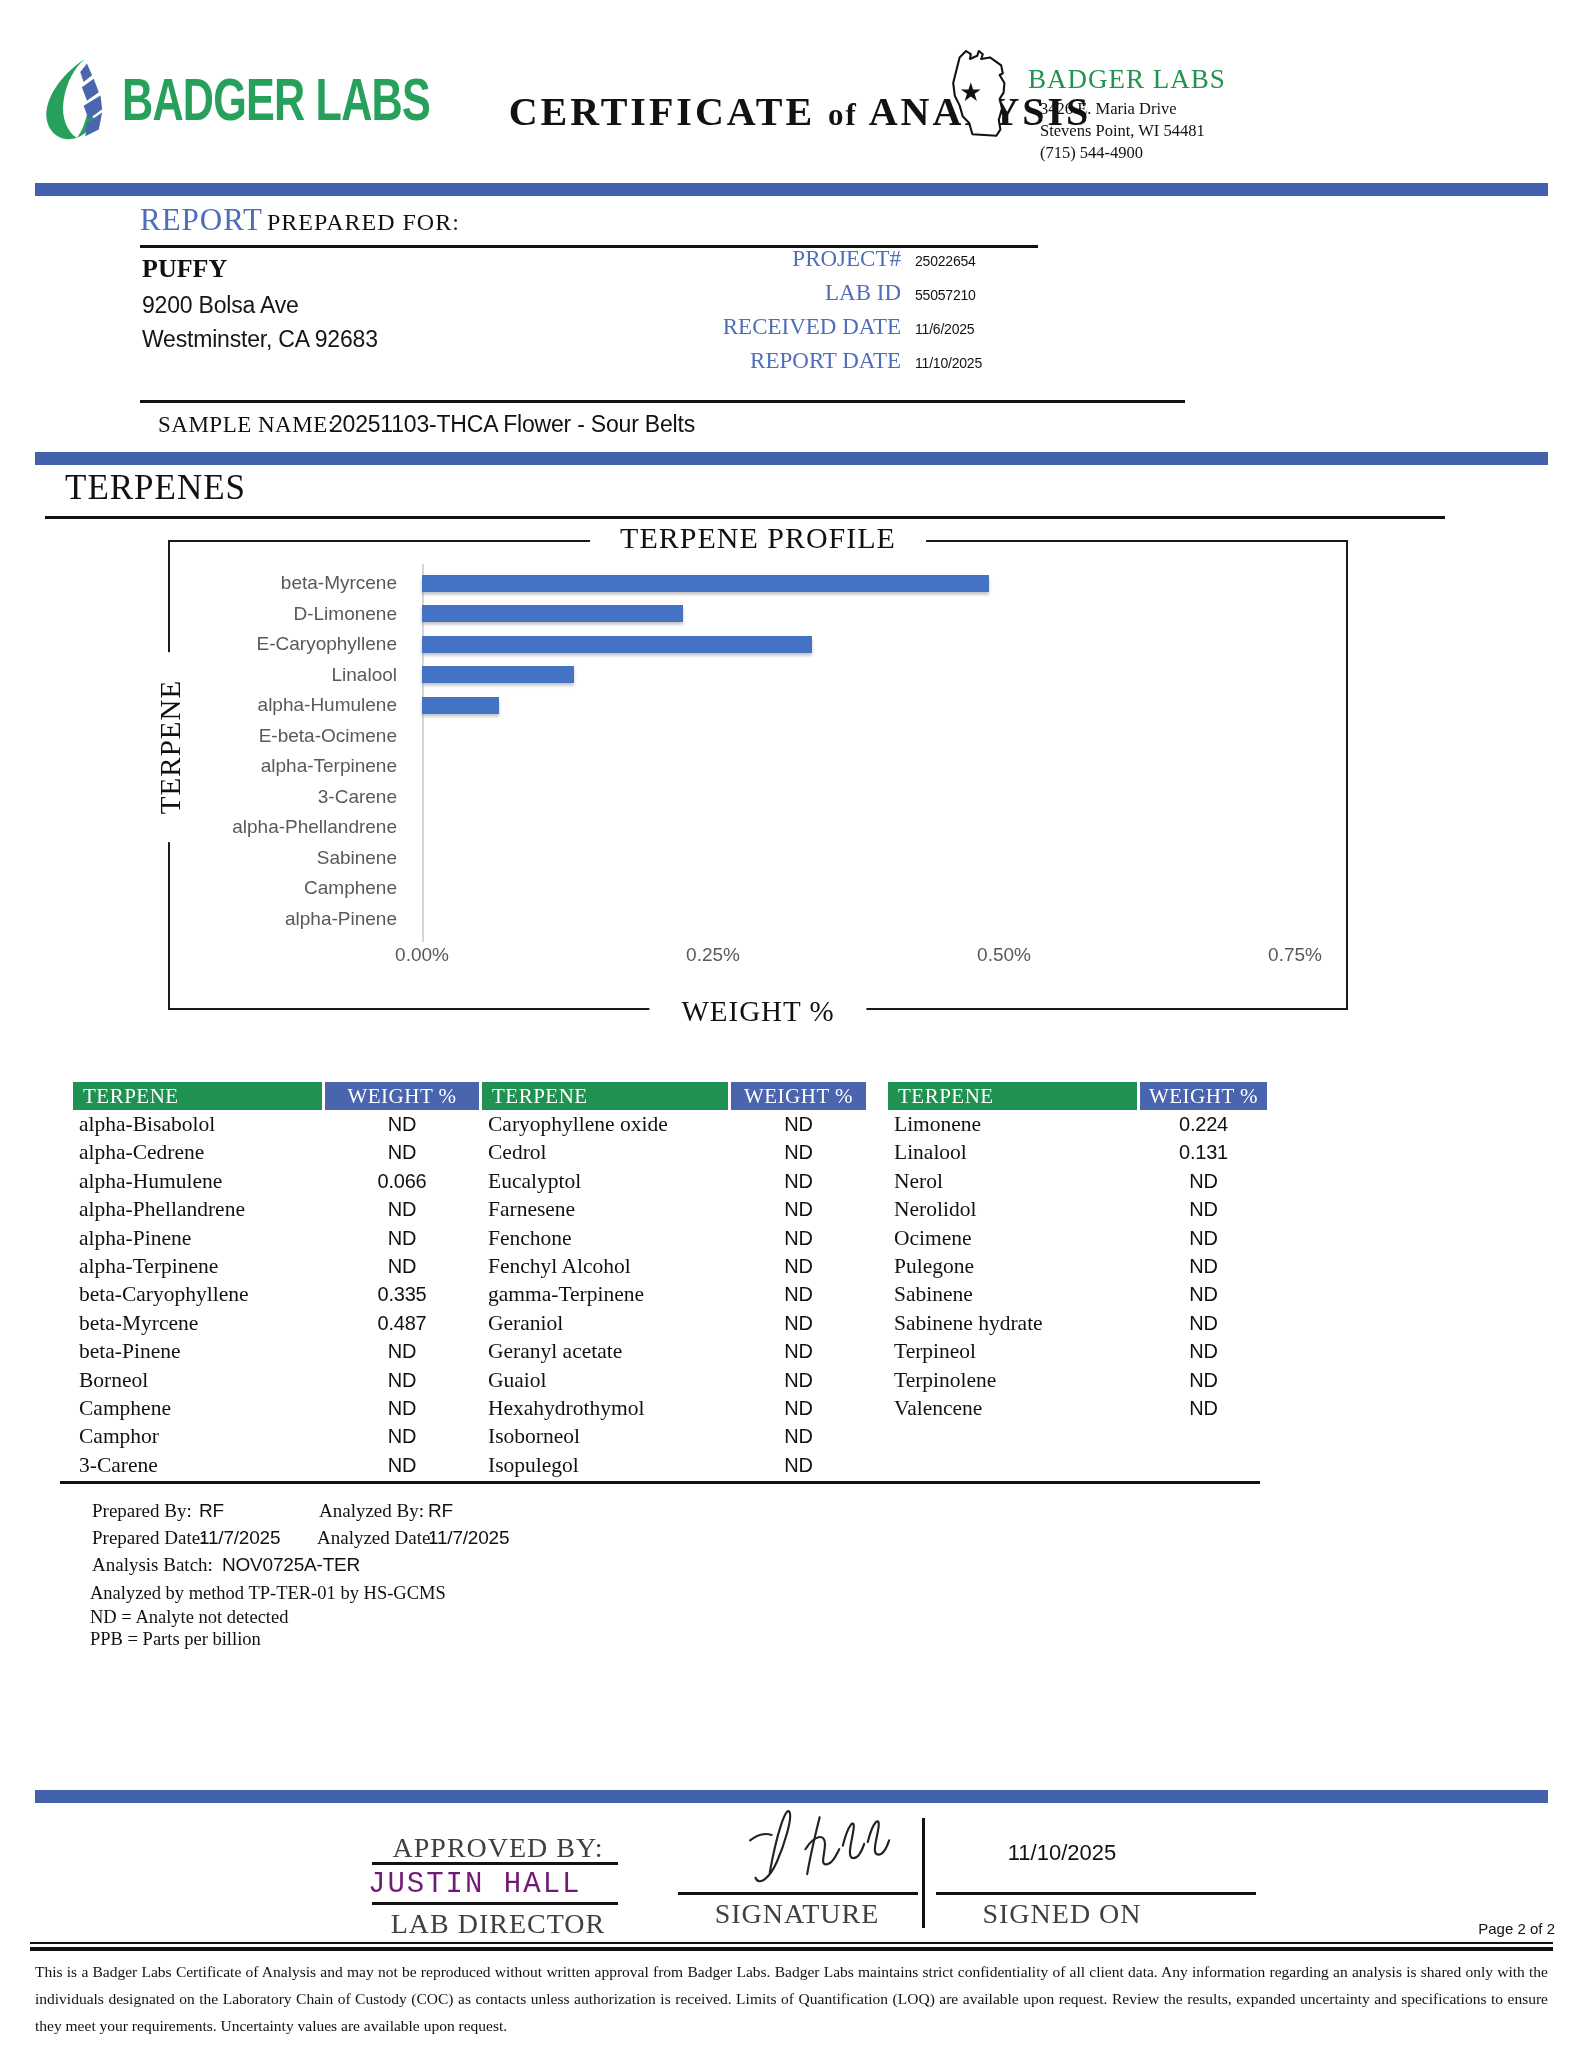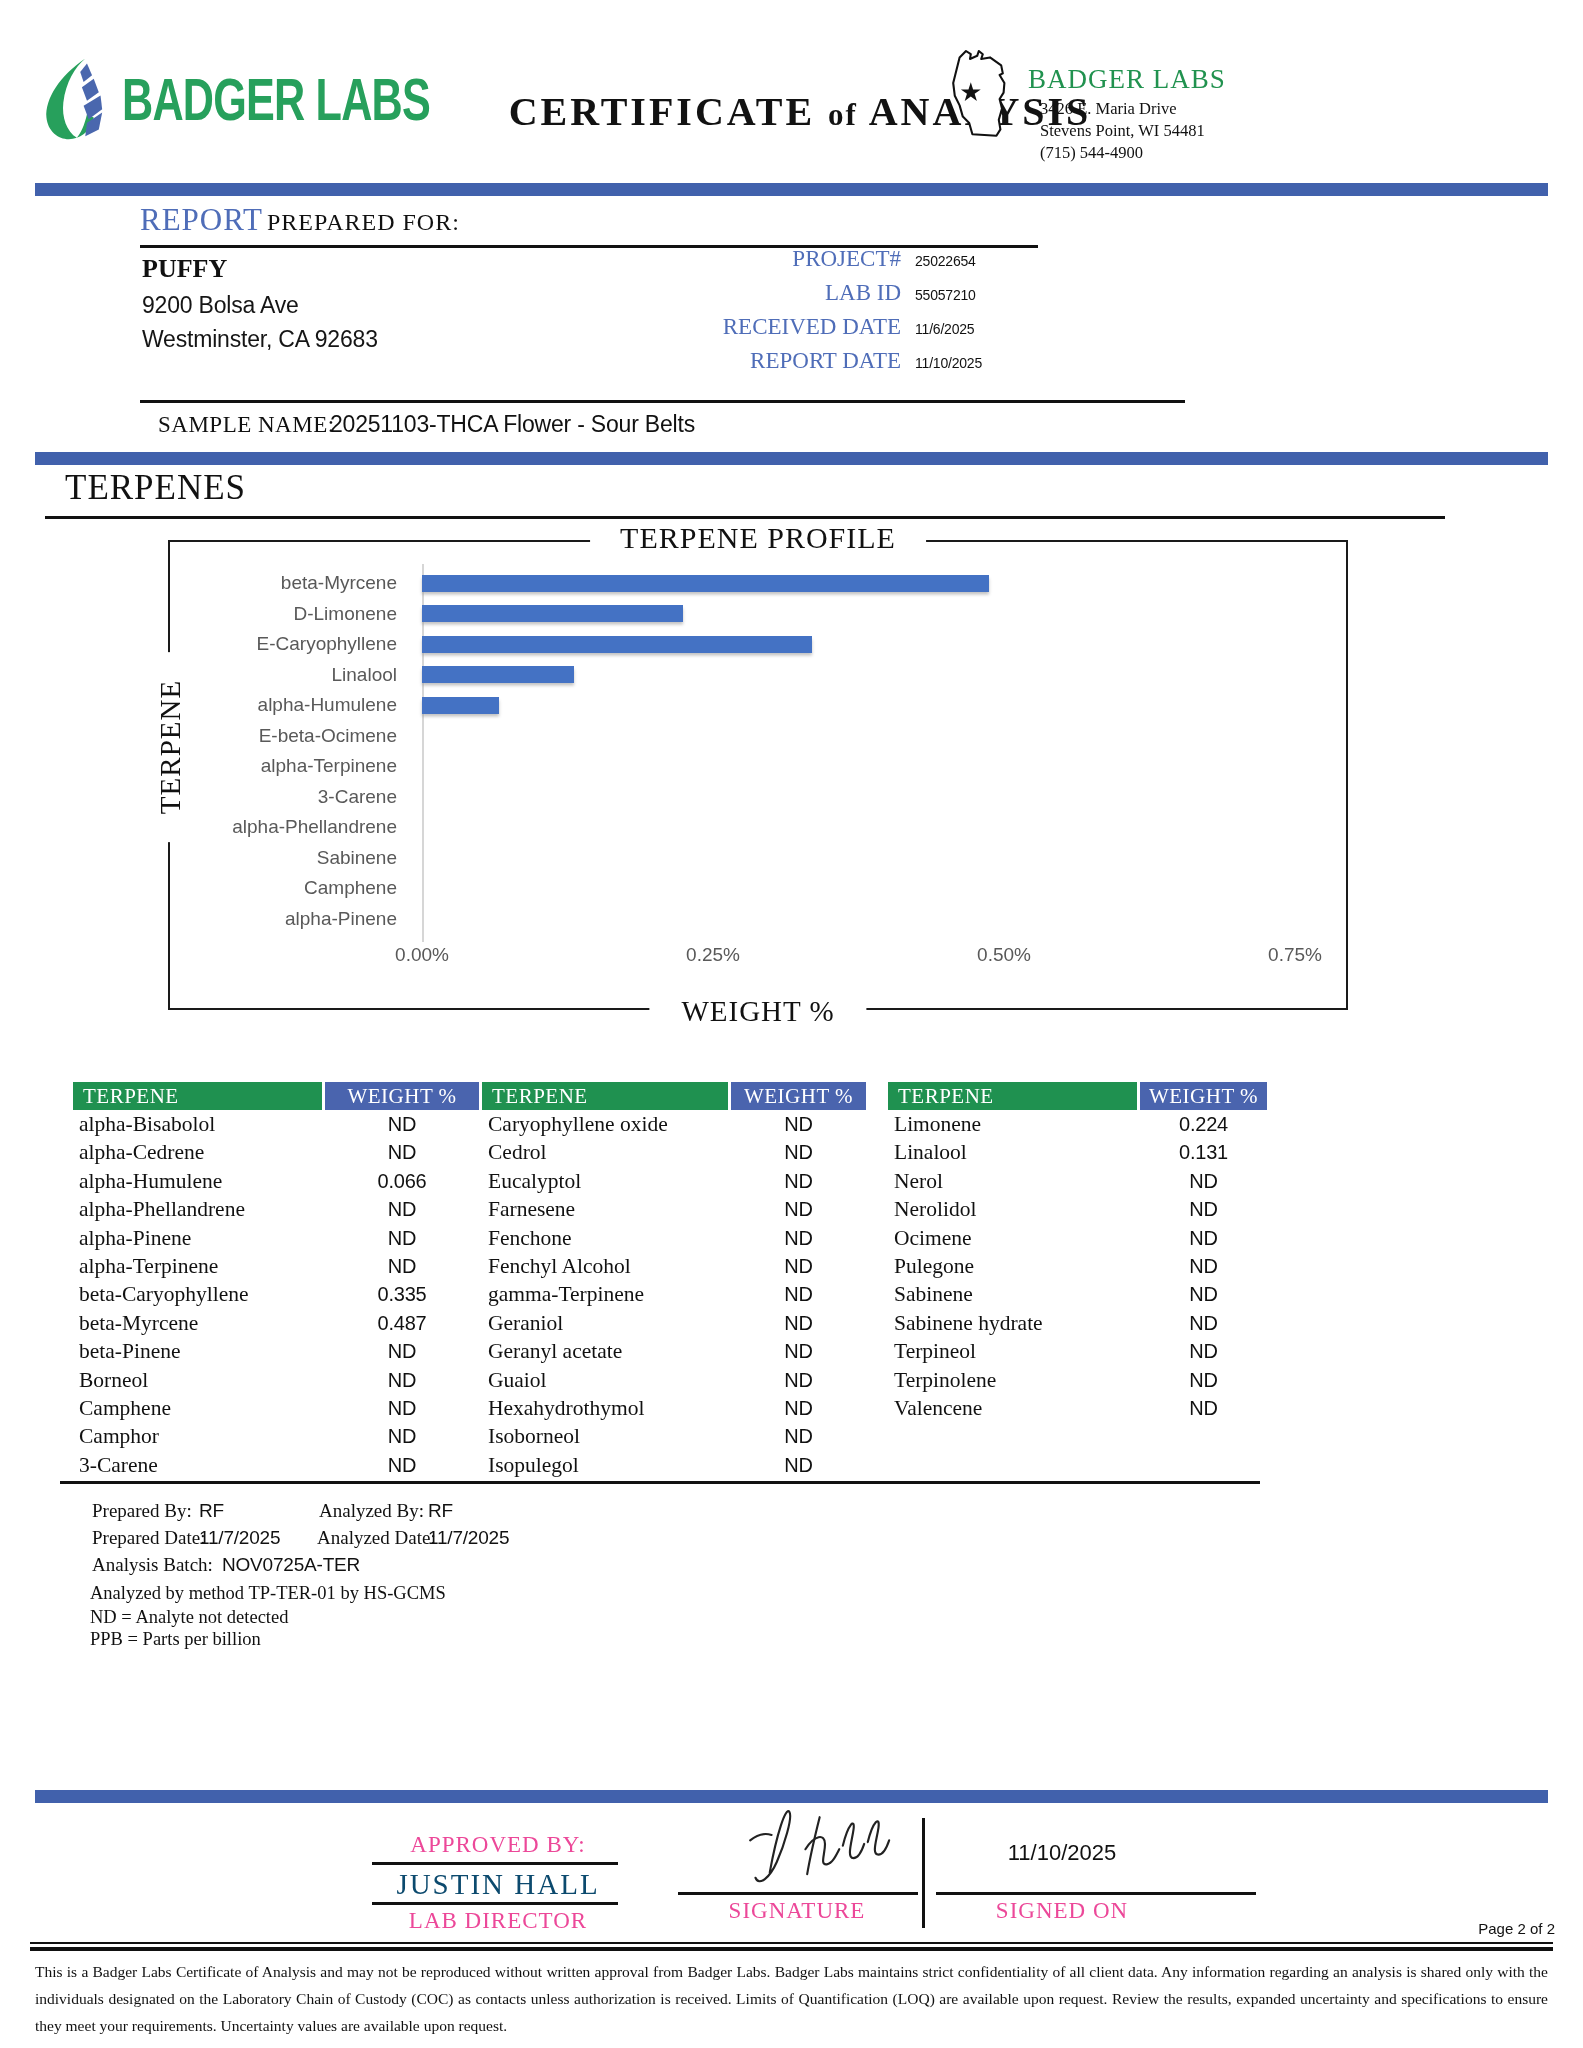--- a/index.html
+++ b/index.html
@@ -73,22 +73,22 @@
              height:28.4px; line-height:28.4px; padding-left:6px; white-space:nowrap; }
   .td-val  { font-family:"Liberation Sans", sans-serif; letter-spacing:-0.2px; font-size:20px; color:#111;
              height:28.4px; line-height:28.4px; text-align:center; }
 
   
   .meta-label { font-size:19px; color:#111; }
   .meta-value { font-family:"Liberation Sans", sans-serif; letter-spacing:-0.2px; font-size:19px; color:#111; }
   .meta-note  { font-size:18.5px; color:#111; }
 
   
-  .appr-label { font-size:23px; color:#ec4899; letter-spacing:1px; text-align:center; }
-  .appr-name  { font-size:29px; color:#0c4a6e; letter-spacing:2px; text-align:center; }
+  .appr-label { font-size:28px; color:#404040; letter-spacing:1px; text-align:center; }
+  .appr-name  { font-size:29px; color:#701a75; letter-spacing:2px; text-align:left;font-family:Liberation Mono, monospace; }
   .appr-rule  { position:absolute; background:#111; height:3px; }
   .sig-date { font-family:"Liberation Sans", sans-serif; font-size:22px; color:#111; text-align:center; }
   .vdivider { position:absolute; width:2.5px; background:#111; }
 
   .page-num { font-family:"Liberation Sans", sans-serif; font-size:15px; color:#111; text-align:right; }
   .disclaimer { font-size:15.5px; color:#111; line-height:27px; text-align:justify; }
 </style>
 </head>
 <body>
 

